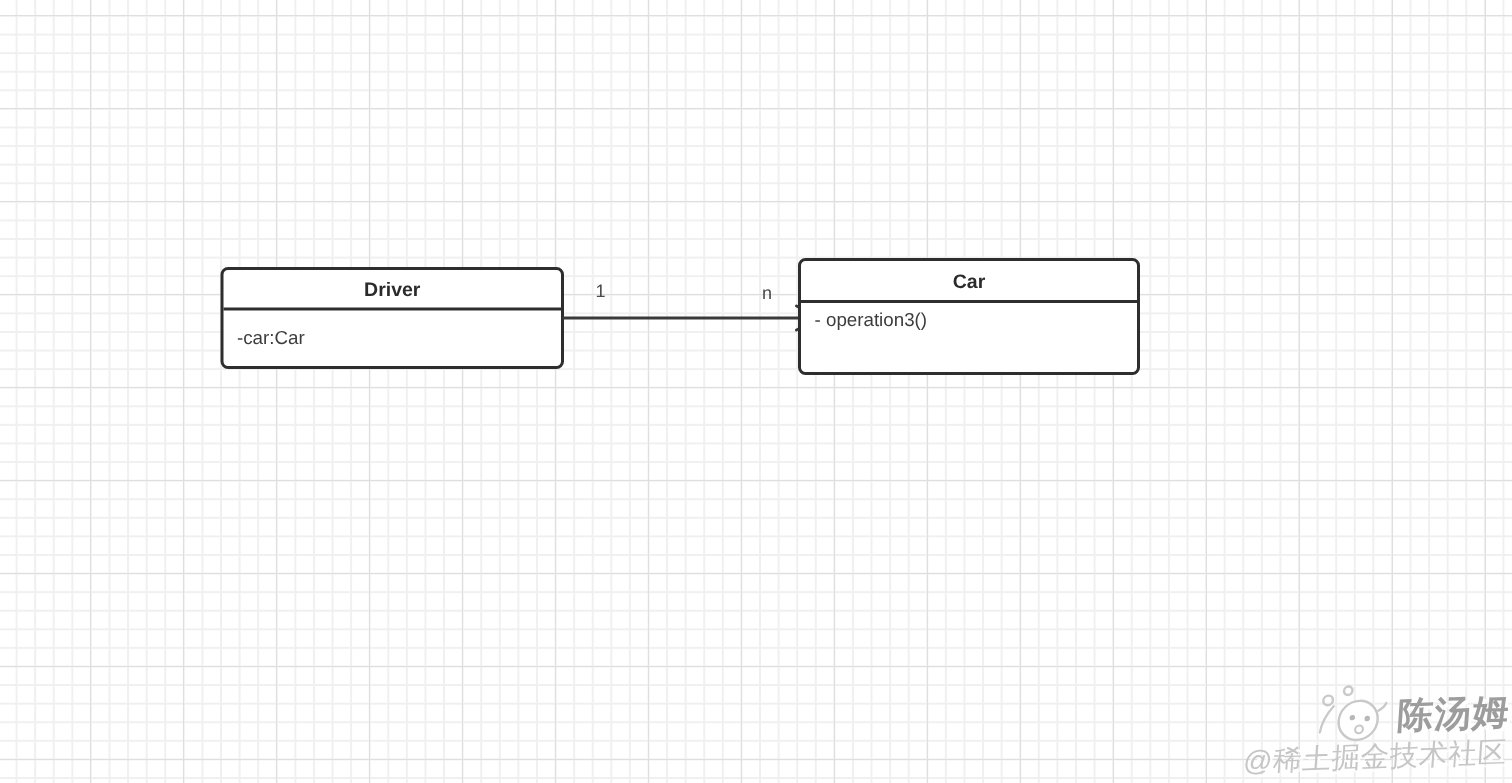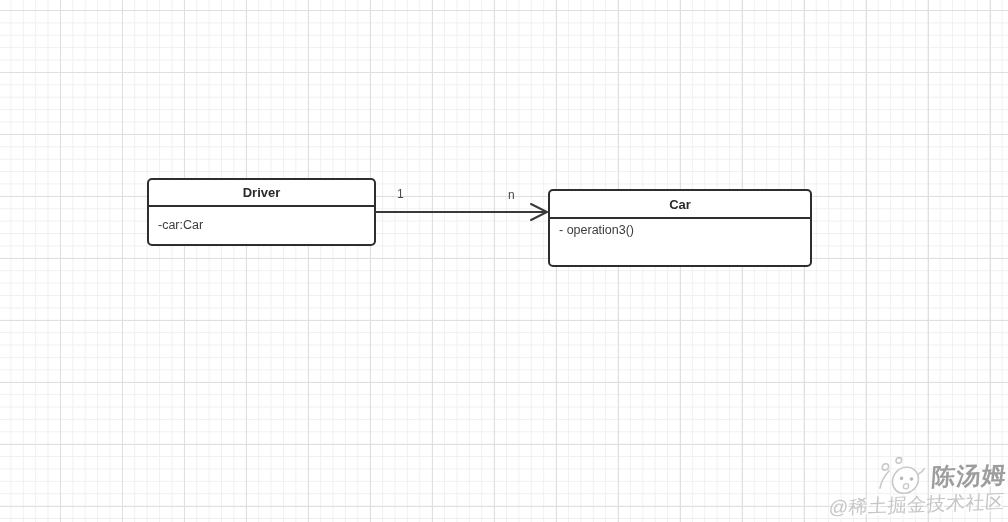--- a/index.html
+++ b/index.html
@@ -49,21 +49,21 @@
     padding: 4px 9px;
     font-size: 12.5px;
     line-height: 15.5px;
     white-space: nowrap;
   }
 
   .class-driver { left: 147px; top: 178px; width: 229px; height: 68px; }
   .class-driver .title { height: 27px; }
   .class-driver .members { display: flex; align-items: center; height: 37px; padding-top: 0; padding-bottom: 0; }
 
-  .class-car { left: 548px; top: 172px; width: 264px; height: 78px; margin-top: 17px; }
+  .class-car { left: 532px; top: 172px; width: 228px; height: 78px; }
   .class-car .title { height: 28px; }
 
   .connector-svg {
     position: absolute;
     left: 374px; top: 198px;
     width: 176px; height: 28px;
   }
 
   .mult-label {
     position: absolute;

